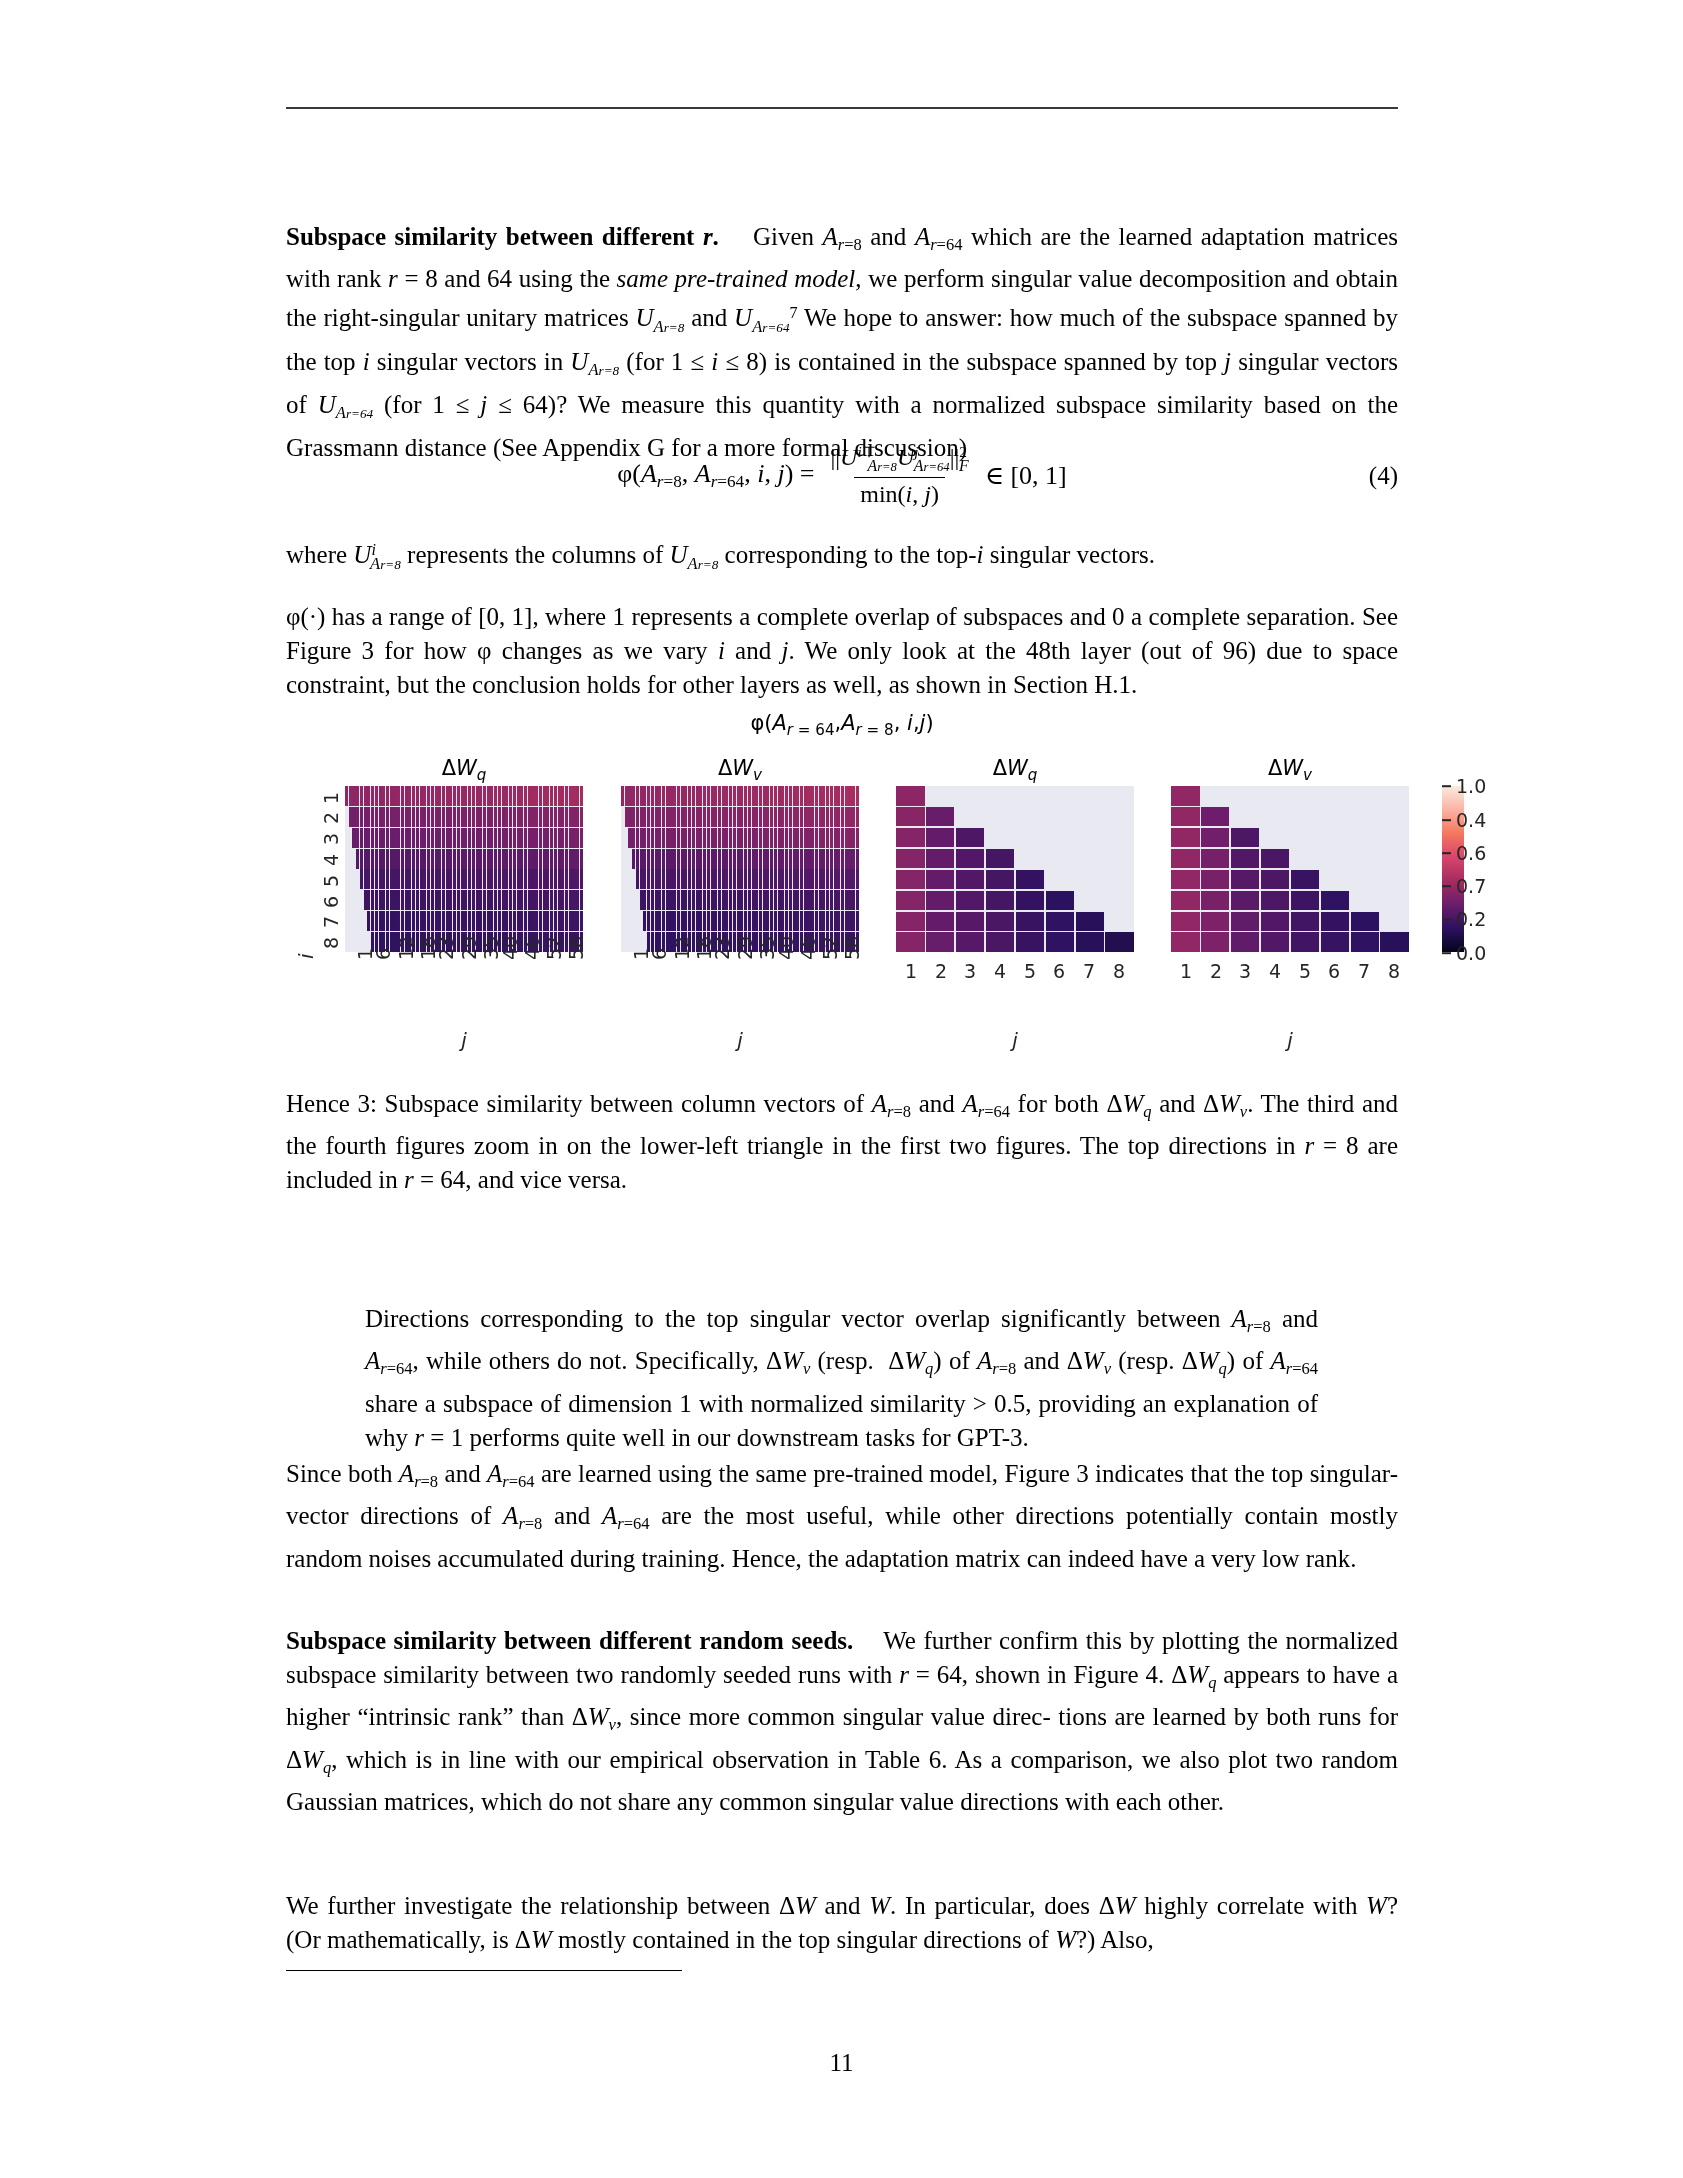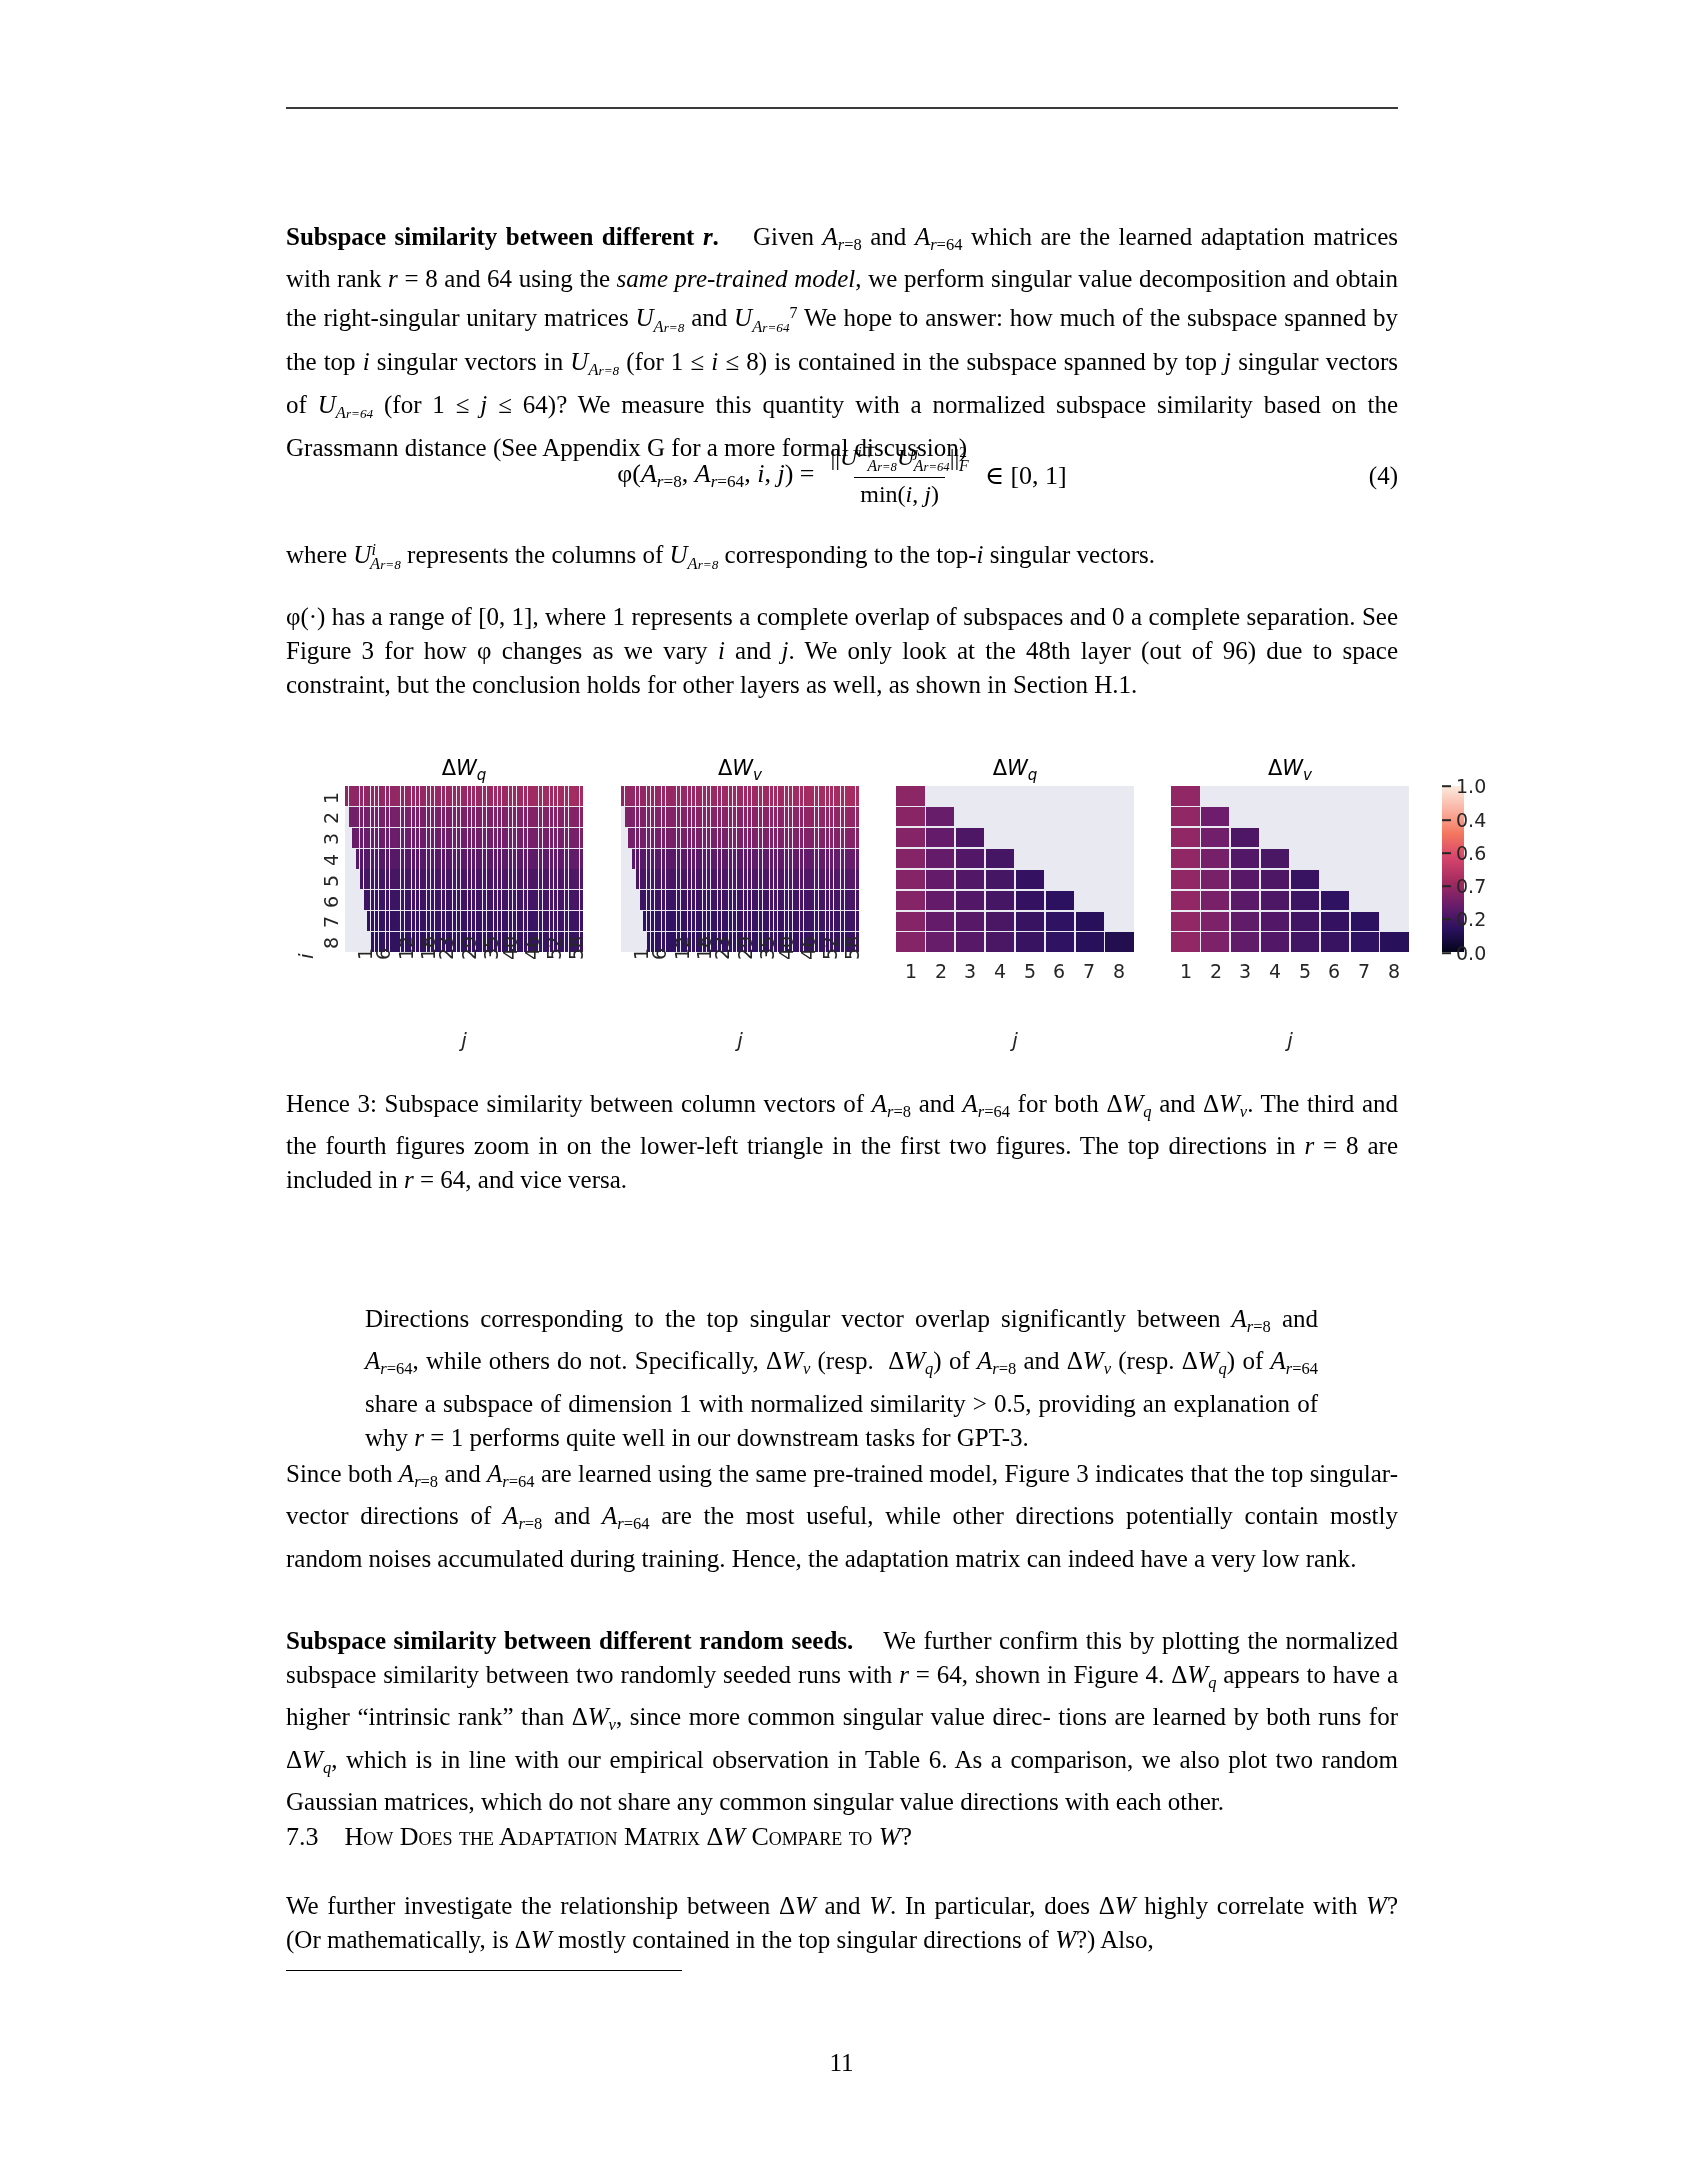--- a/index.html
+++ b/index.html
@@ -131,20 +131,23 @@
     <p class="body">
       φ(·) has a range of [0, 1], where 1 represents a complete overlap of subspaces and 0 a complete
       separation. See Figure 3 for how φ changes as we vary <span class="mi">i</span> and <span class="mi">j</span>. We only look at the 48th layer
       (out of 96) due to space constraint, but the conclusion holds for other layers as well, as shown
       in Section H.1.
     </p>
   </div>
 
   <div class="fig">
 
+    <div class="figtitle">
+      φ(<span class="it">A</span><sub style="font-size:0.72em;"><span class="it">r</span> = 64</sub>,<span class="it">A</span><sub style="font-size:0.72em;"><span class="it">r</span> = 8</sub>, <span class="it">i</span>,<span class="it">j</span>)
+    </div>
 
     <div class="ylab" style="left:8px;top:248px;">i</div>
     <div id="p1yticks">
         <div class="ytick" style="left: 34px; top: 93px;">1</div>
         <div class="ytick" style="left: 34px; top: 113px;">2</div>
         <div class="ytick" style="left: 34px; top: 134px;">3</div>
         <div class="ytick" style="left: 34px; top: 155px;">4</div>
         <div class="ytick" style="left: 34px; top: 176px;">5</div>
         <div class="ytick" style="left: 34px; top: 197px;">6</div>
         <div class="ytick" style="left: 34px; top: 217px;">7</div>
@@ -1429,24 +1432,20 @@
       <b>Subspace similarity between different random seeds.</b>
       &nbsp;&nbsp; We further confirm this by plotting the
       normalized subspace similarity between two randomly seeded runs with <span class="mi">r</span> = 64, shown in Figure 4.
       Δ<span class="mi">W</span><span class="subit">q</span> appears to have a higher “intrinsic rank” than Δ<span class="mi">W</span><span class="subit">v</span>, since more common singular value direc-
       tions are learned by both runs for Δ<span class="mi">W</span><span class="subit">q</span>, which is in line with our empirical observation in Table 6.
       As a comparison, we also plot two random Gaussian matrices, which do not share any common
       singular value directions with each other.
     </p>
   </div>
 
-  <div class="sec" style="top:1822px;">
-    <span>7.3</span>
-    &nbsp;&nbsp;&nbsp;<span class="sc">How Does the Adaptation Matrix Δ<span class="mi">W</span> Compare to <span class="mi">W</span>?</span>
-  </div>
 
   <div class="blk" style="top:1889px;">
     <p class="body">
       We further investigate the relationship between Δ<span class="mi">W</span> and <span class="mi">W</span>. In particular, does Δ<span class="mi">W</span> highly correlate
       with <span class="mi">W</span>? (Or mathematically, is Δ<span class="mi">W</span> mostly contained in the top singular directions of <span class="mi">W</span>?) Also,
     </p>
   </div>
 
   <div class="fnrule" style="top:1970px;"></div>
 

